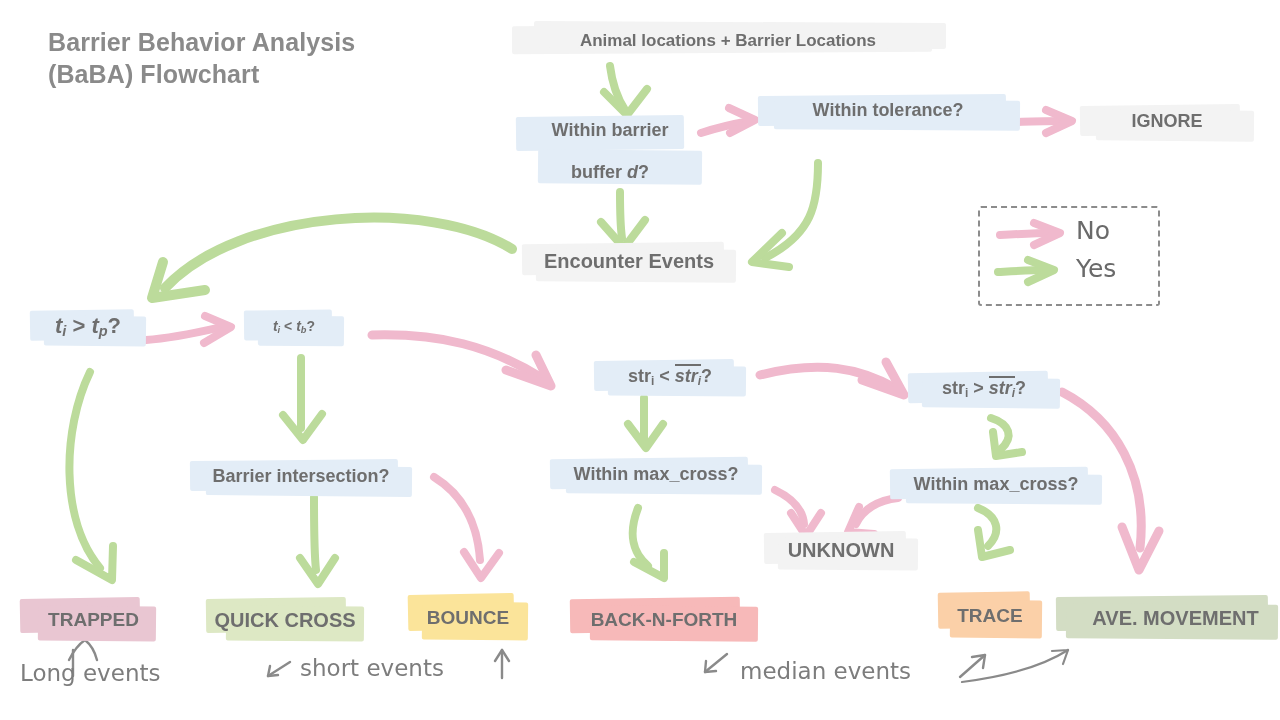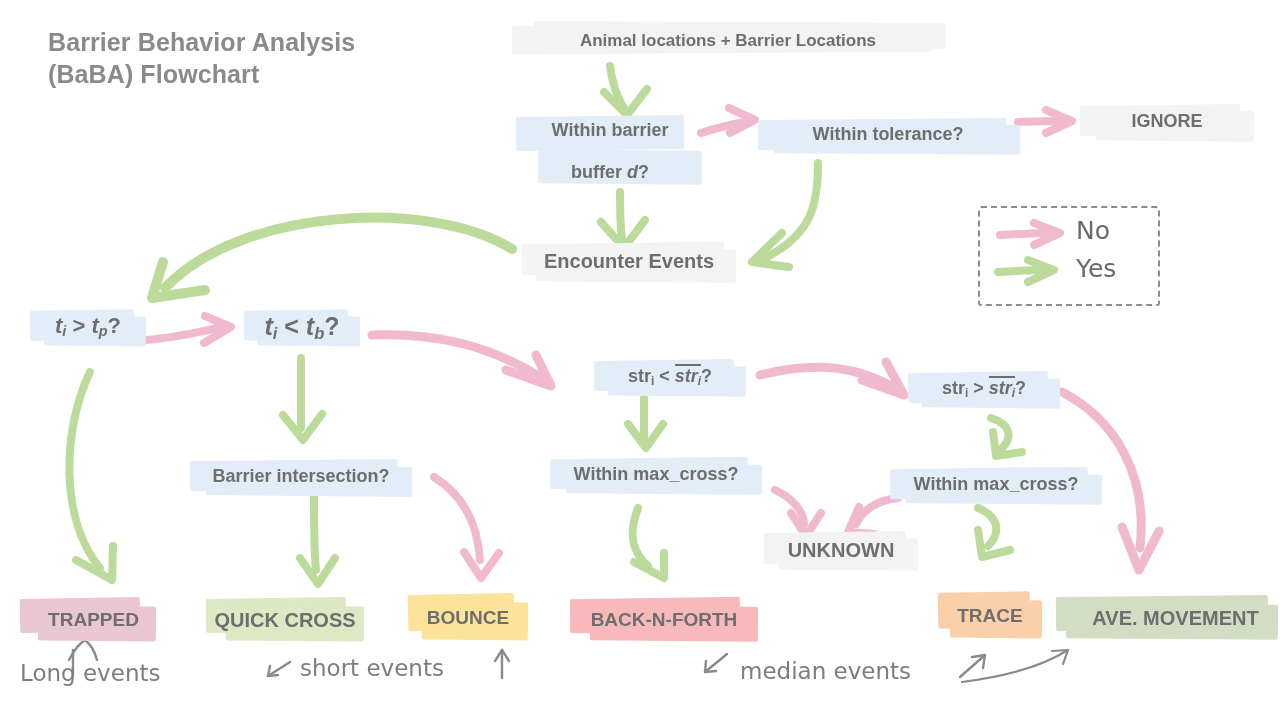--- a/index.html
+++ b/index.html
@@ -211,21 +211,21 @@
     <span class="txt">Animal locations + Barrier Locations</span>
   </div>
 
   <div class="node blue" style="left:510px;top:110px;width:200px;height:84px;font-size:18px;flex-direction:column;">
     <span class="hl" style="left:6px;top:6px;right:26px;height:34px;transform:rotate(-0.7deg);"></span>
     <span class="hl" style="left:28px;top:40px;right:8px;height:34px;transform:rotate(0.6deg);"></span>
     <span class="txt" style="margin-bottom:20px;">Within barrier</span>
     <span class="txt">buffer&nbsp;<span class="it">d</span>?</span>
   </div>
 
-  <div class="node blue" style="left:756px;top:116px;width:264px;height:38px;font-size:18px;">
+  <div class="node blue" style="left:756px;top:92px;width:264px;height:38px;font-size:18px;">
     <span class="hl" style="left:2px;top:3px;right:14px;bottom:5px;transform:rotate(-0.5deg);"></span>
     <span class="hl" style="left:18px;top:8px;right:0px;bottom:0px;transform:rotate(0.4deg);"></span>
     <span class="txt">Within tolerance?</span>
   </div>
 
   <div class="node gray" style="left:1080px;top:103px;width:174px;height:38px;font-size:18px;">
     <span class="hl" style="left:0px;top:2px;right:14px;bottom:6px;transform:rotate(-0.8deg);"></span>
     <span class="hl" style="left:16px;top:7px;right:0px;bottom:0px;transform:rotate(0.5deg);"></span>
     <span class="txt">IGNORE</span>
   </div>
@@ -235,21 +235,21 @@
     <span class="hl" style="left:14px;top:9px;right:0px;bottom:0px;transform:rotate(0.5deg);"></span>
     <span class="txt">Encounter Events</span>
   </div>
 
   <div class="node blue" style="left:30px;top:308px;width:116px;height:38px;font-size:22px;">
     <span class="hl" style="left:0px;top:2px;right:12px;bottom:6px;transform:rotate(-1deg);"></span>
     <span class="hl" style="left:14px;top:8px;right:0px;bottom:0px;transform:rotate(0.6deg);"></span>
     <span class="txt"><span class="it">t</span><span class="sub">i</span> &gt; <span class="it">t</span><span class="sub">p</span>?</span>
   </div>
 
-  <div class="node blue" style="left:244px;top:308px;width:116px;height:38px;font-size:25px;">
+  <div class="node blue" style="left:244px;top:308px;width:100px;height:38px;font-size:14px;">
     <span class="hl" style="left:0px;top:2px;right:12px;bottom:6px;transform:rotate(-0.7deg);"></span>
     <span class="hl" style="left:14px;top:8px;right:0px;bottom:0px;transform:rotate(0.5deg);"></span>
     <span class="txt"><span class="it">t</span><span class="sub">i</span> &lt; <span class="it">t</span><span class="sub">b</span>?</span>
   </div>
 
   <div class="node blue" style="left:572px;top:358px;width:152px;height:38px;font-size:18px;margin-left:22px;">
     <span class="hl" style="left:0px;top:2px;right:12px;bottom:6px;transform:rotate(-0.8deg);"></span>
     <span class="hl" style="left:14px;top:8px;right:0px;bottom:0px;transform:rotate(0.5deg);"></span>
     <span class="txt">str<span class="sub" style="font-style:normal;">i</span> &lt; <span class="ovl">str<span class="sub">i</span></span>?</span>
   </div>

